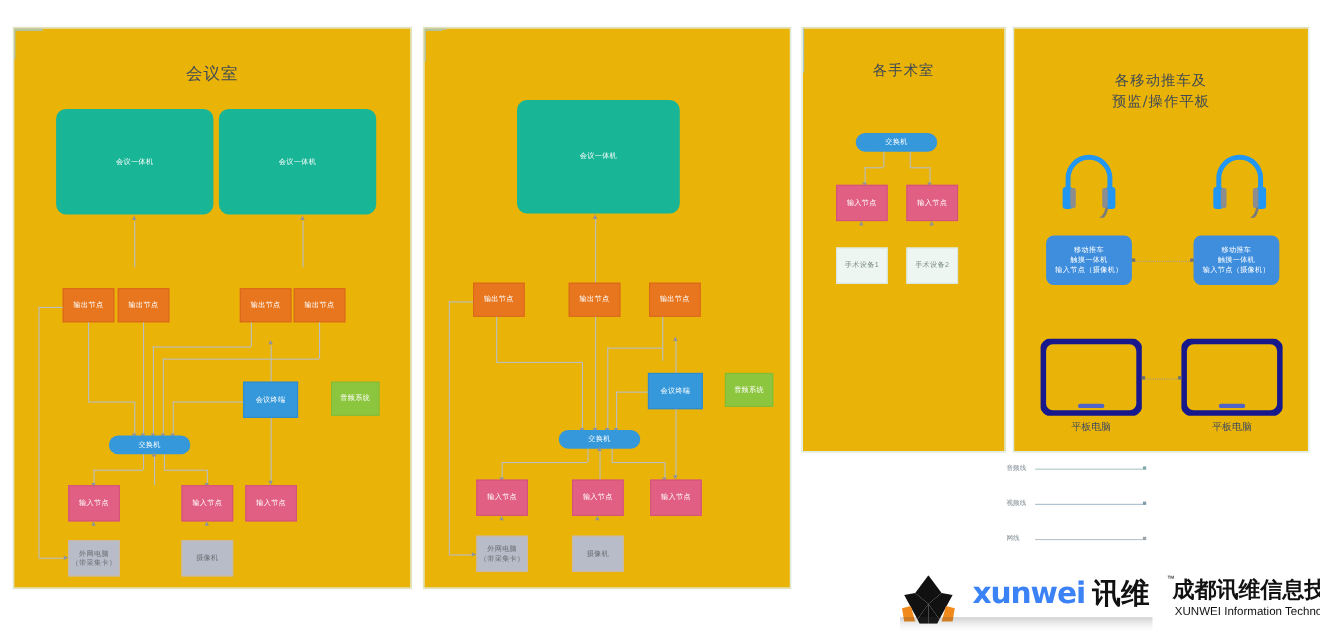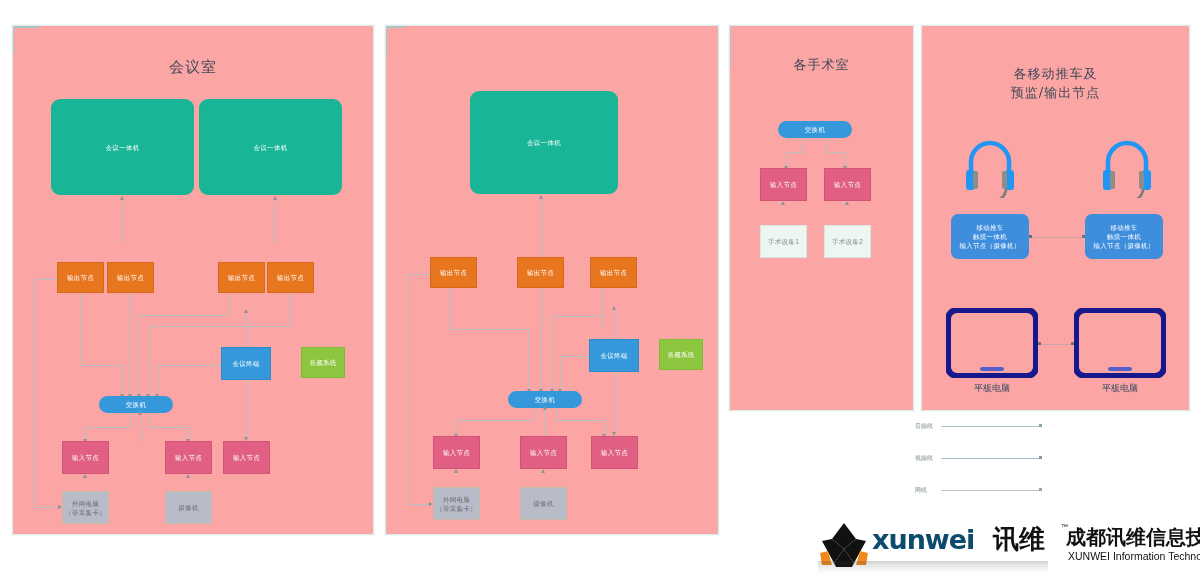--- a/index.html
+++ b/index.html
@@ -2,21 +2,21 @@
 <html><head>
 <meta charset="utf-8">
 <style>
   html,body{margin:0;padding:0;}
   body{
     width:1200px;height:578px;background:#ffffff;
     font-family:"Liberation Sans","DejaVu Sans",sans-serif;
     overflow:hidden;position:relative;
   }
   .panel{
-    position:absolute;background:#fca5a5;
+    position:absolute;background:#eab308;
     border:1px solid #dfeeea;
     box-shadow:0 0 0 1px rgba(223,238,234,.45);
   }
   #panel-1{left:12px;top:25px;width:360px;height:508px;}
   #panel-2{left:385px;top:25px;width:332px;height:508px;}
   #panel-3{left:729px;top:25px;width:183px;height:384px;}
   #panel-4{left:921px;top:25px;width:267px;height:384px;}
 
   .panel-title{
     position:absolute;left:0;right:0;text-align:center;
@@ -86,22 +86,22 @@
     position:absolute;left:0;top:0;font-size:6px;line-height:12px;
     color:#7f8c92;white-space:nowrap;
   }
   .legend-line{position:absolute;left:26px;top:6px;height:1px;width:98px;}
   .legend-cap{position:absolute;top:3.5px;left:124px;width:3px;height:3px;}
 
   
   #logo{position:absolute;left:818px;top:521px;width:375px;height:52px;}
   #logo-mark{position:absolute;left:0;top:2px;width:52px;height:44px;}
   #logo-word{
-    position:absolute;left:54px;top:4px;font-size:27px;line-height:30px;
-    font-weight:bold;color:#0c4a6e;letter-spacing:-1px;font-family:"DejaVu Sans",sans-serif;
+    position:absolute;left:66px;top:4px;font-size:27px;line-height:30px;
+    font-weight:bold;color:#3b82f6;letter-spacing:-1px;font-family:"DejaVu Sans",sans-serif;
   }
   #logo-cn{
     position:absolute;left:175px;top:3px;font-size:26px;line-height:30px;
     font-weight:bold;color:#111;letter-spacing:0px;
   }
   #logo-tm{position:absolute;left:238px;top:2px;font-size:7px;color:#111;}
   #logo-company{
     position:absolute;left:248px;top:4px;font-size:20px;line-height:24px;
     font-weight:bold;color:#111;letter-spacing:0px;white-space:nowrap;
   }
@@ -309,21 +309,21 @@
   <div class="line-t v" style="left:117px;top:179px;height:20px;"></div>
   <div class="arrow up" style="left:114.5px;top:175px;"></div>
 
   <div class="node n-mint" style="left:30px;top:199px;width:47px;height:33px;">手术设备1</div>
   <div class="node n-mint" style="left:94px;top:199px;width:47px;height:33px;">手术设备2</div>
 </div>
 
 <div class="panel" id="panel-4">
   <div class="panel-title">
     <div>各移动推车及</div>
-    <div>预监/输出节点</div>
+    <div>预监/操作平板</div>
   </div>
 
   <svg class="headset" style="left:39px;top:110px;" width="58" height="62" viewBox="0 0 58 62">
     <path d="M10 38 V26 a19 19 0 0 1 38 0 V38" fill="none" stroke="#2196f3" stroke-width="4.5" stroke-linecap="round"></path>
     <rect x="5" y="34" width="9" height="20" rx="3" fill="#2196f3"></rect>
     <rect x="12" y="35" width="5" height="18" rx="2" fill="#8d8d8d"></rect>
     <rect x="44" y="34" width="9" height="20" rx="3" fill="#2196f3"></rect>
     <rect x="41" y="35" width="5" height="18" rx="2" fill="#8d8d8d"></rect>
     <path d="M45 54 q-2 10 -12 11" fill="none" stroke="#7b7b7b" stroke-width="2.6" stroke-linecap="round"></path>
     <circle cx="32" cy="65" r="2.6" fill="#7b7b7b"></circle>

